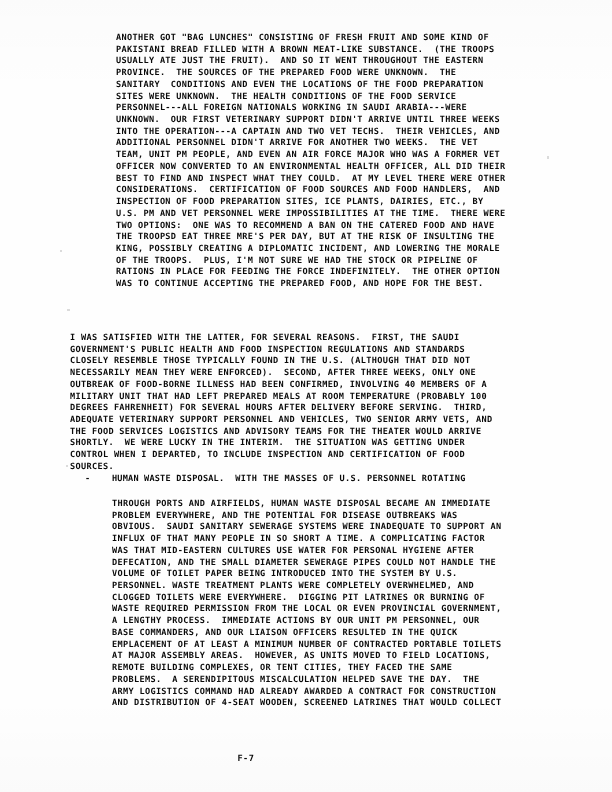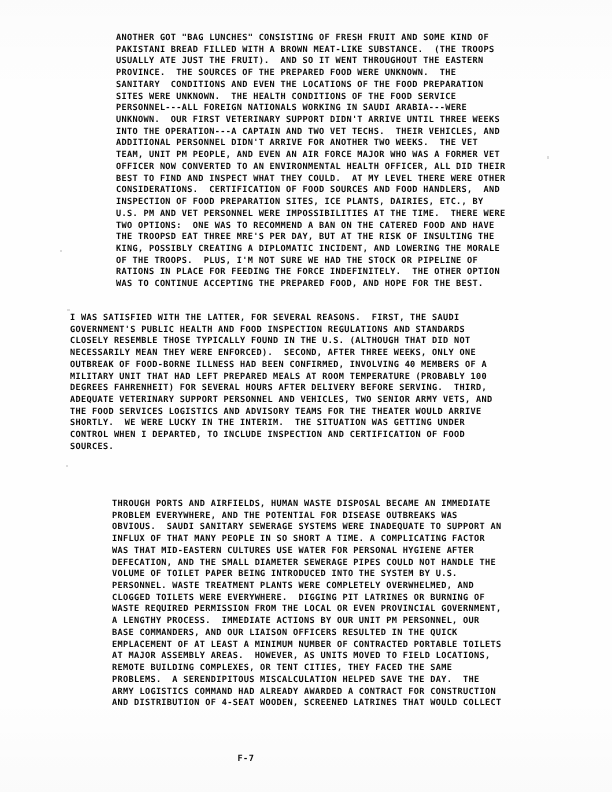--- a/index.html
+++ b/index.html
@@ -37,21 +37,21 @@
   }
 
   
   #para-continued {
     left: 116px;
     top: 33px;
   }
   
   #para-satisfied {
     left: 70px;
-    top: 313px;
+    top: 333px;
   }
   
   #bullet-human-waste {
     left: 85px;
     top: 474px;
   }
   .bullet-row {
     display: block;
     white-space: pre;
   }
@@ -137,20 +137,21 @@
 NECESSARILY MEAN THEY WERE ENFORCED).  SECOND, AFTER THREE WEEKS, ONLY ONE
 OUTBREAK OF FOOD-BORNE ILLNESS HAD BEEN CONFIRMED, INVOLVING 40 MEMBERS OF A
 MILITARY UNIT THAT HAD LEFT PREPARED MEALS AT ROOM TEMPERATURE (PROBABLY 100
 DEGREES FAHRENHEIT) FOR SEVERAL HOURS AFTER DELIVERY BEFORE SERVING.  THIRD,
 ADEQUATE VETERINARY SUPPORT PERSONNEL AND VEHICLES, TWO SENIOR ARMY VETS, AND
 THE FOOD SERVICES LOGISTICS AND ADVISORY TEAMS FOR THE THEATER WOULD ARRIVE
 SHORTLY.  WE WERE LUCKY IN THE INTERIM.  THE SITUATION WAS GETTING UNDER
 CONTROL WHEN I DEPARTED, TO INCLUDE INSPECTION AND CERTIFICATION OF FOOD
 SOURCES.</div>
 
+  <div class="block tw" id="bullet-human-waste"><span class="bullet-row"><span class="bullet-dash">-</span><span class="lede">HUMAN WASTE DISPOSAL.</span><span>  WITH THE MASSES OF U.S. PERSONNEL ROTATING</span></span></div>
 
   <div class="block tw" id="bullet-cont">THROUGH PORTS AND AIRFIELDS, HUMAN WASTE DISPOSAL BECAME AN IMMEDIATE
 PROBLEM EVERYWHERE, AND THE POTENTIAL FOR DISEASE OUTBREAKS WAS
 OBVIOUS.  SAUDI SANITARY SEWERAGE SYSTEMS WERE INADEQUATE TO SUPPORT AN
 INFLUX OF THAT MANY PEOPLE IN SO SHORT A TIME. A COMPLICATING FACTOR
 WAS THAT MID-EASTERN CULTURES USE WATER FOR PERSONAL HYGIENE AFTER
 DEFECATION, AND THE SMALL DIAMETER SEWERAGE PIPES COULD NOT HANDLE THE
 VOLUME OF TOILET PAPER BEING INTRODUCED INTO THE SYSTEM BY U.S.
 PERSONNEL. WASTE TREATMENT PLANTS WERE COMPLETELY OVERWHELMED, AND
 CLOGGED TOILETS WERE EVERYWHERE.  DIGGING PIT LATRINES OR BURNING OF

